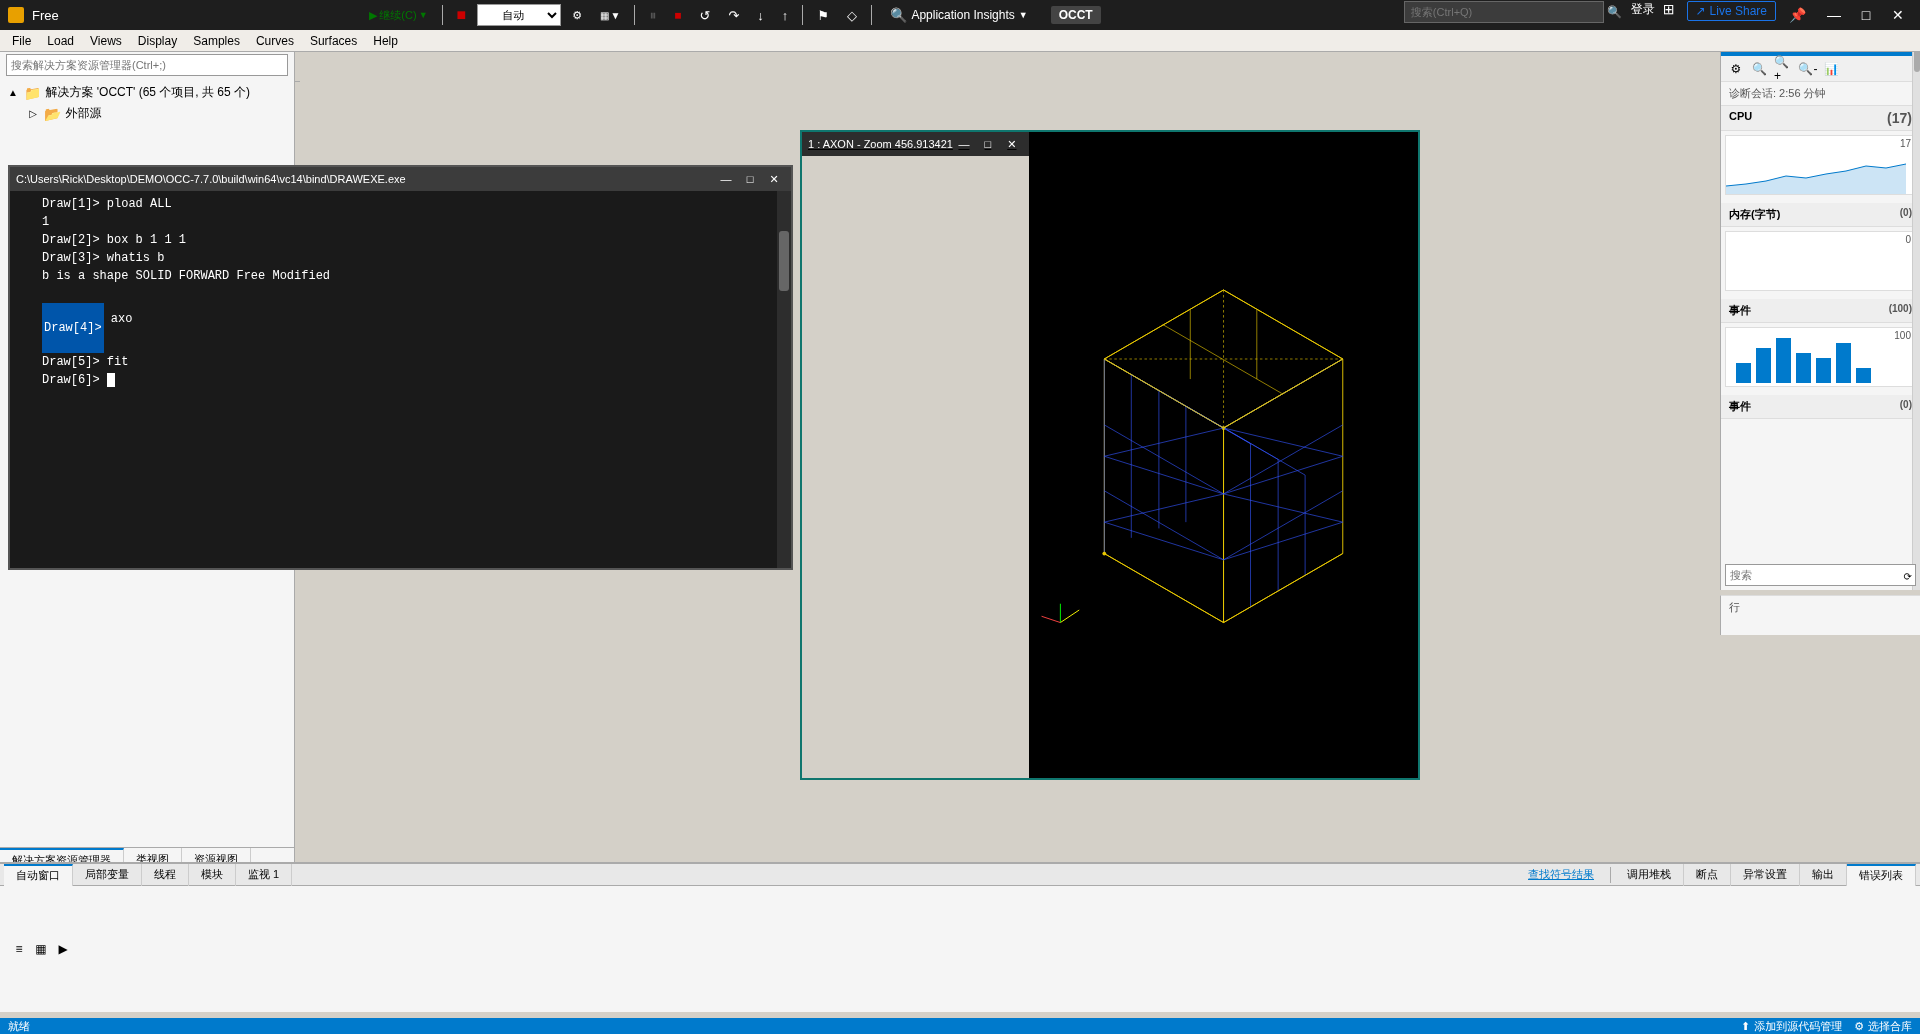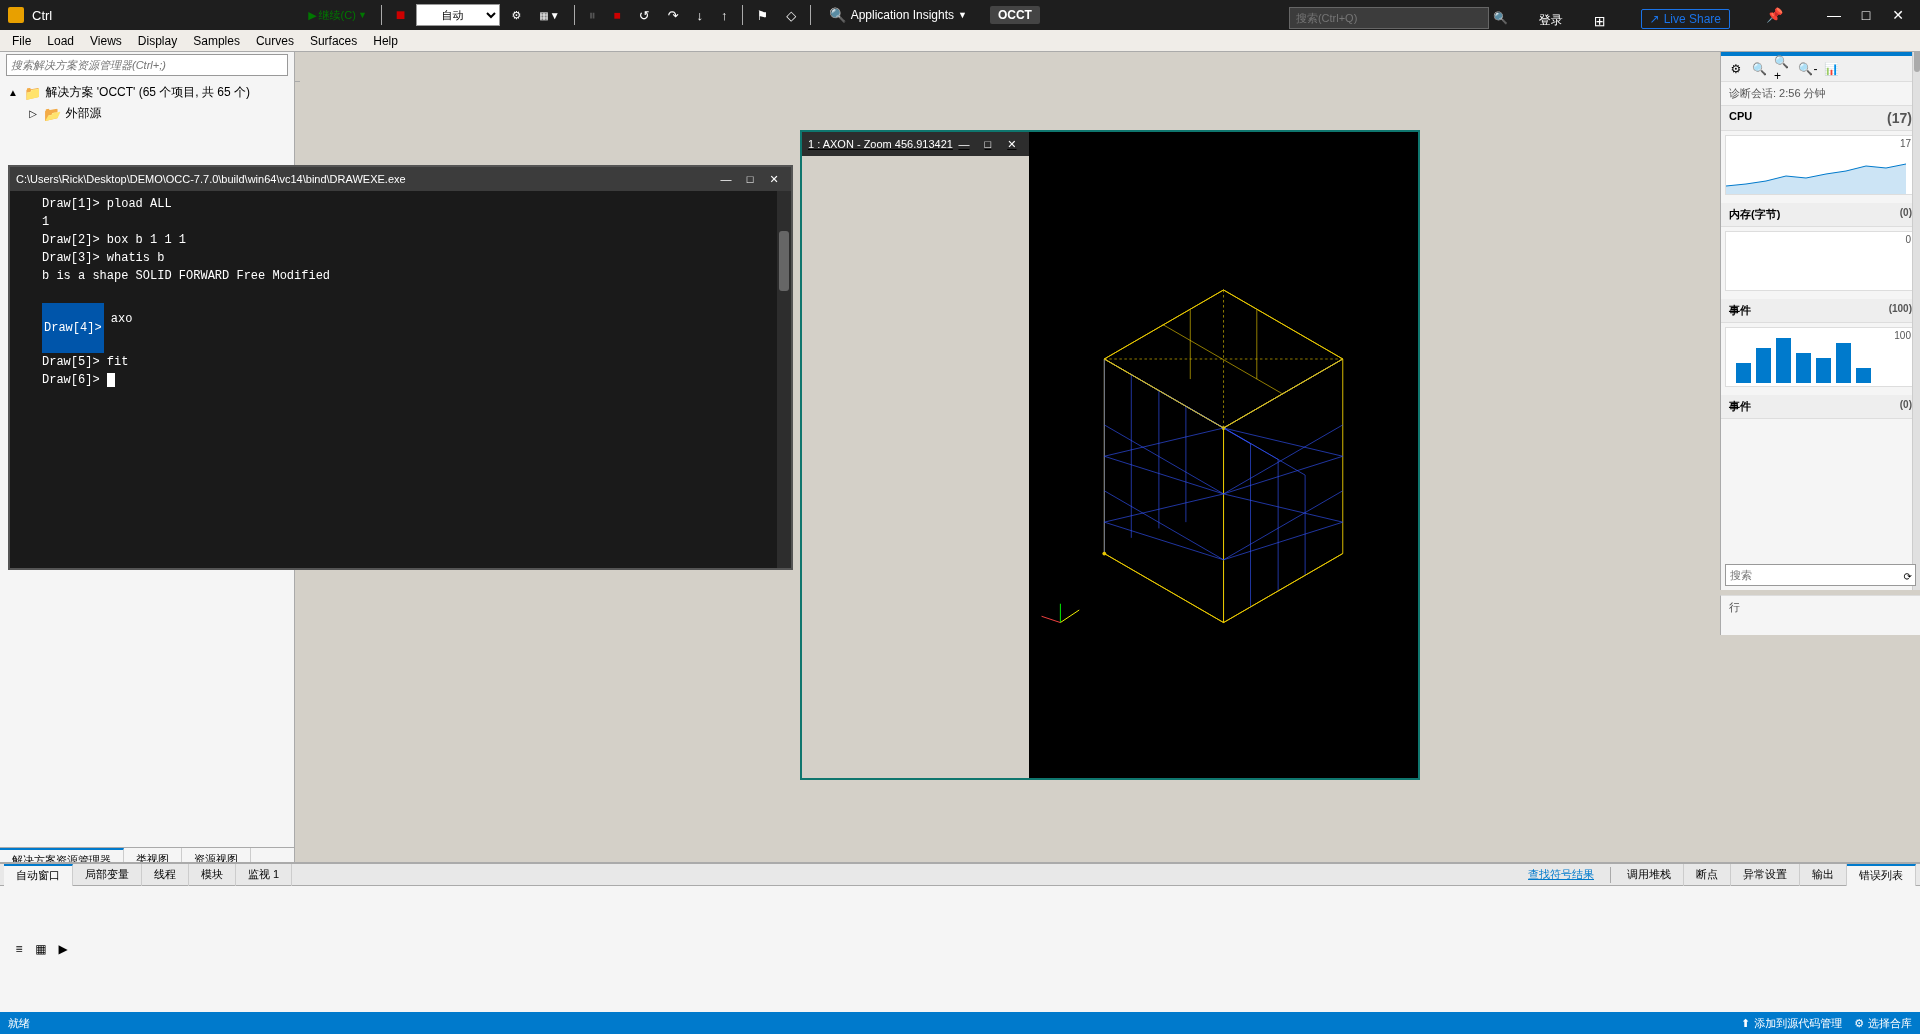--- a/index.html
+++ b/index.html
@@ -7,21 +7,21 @@
 
     
     .title-bar {
       display: flex; align-items: center; justify-content: space-between;
       background: #1e1e1e; color: #fff; height: 30px; padding: 0 8px;
       position: absolute; top: 0; left: 0; width: 1920px; z-index: 100;
     }
     .title-bar-left { display: flex; align-items: center; gap: 8px; }
     .title-bar-icon { width: 16px; height: 16px; background: #e8a000; display: inline-block; border-radius: 2px; }
     .title-bar-text { font-size: 13px; }
-    .title-bar-right { display: flex; align-items: flex-end; gap: 31px; }
+    .title-bar-right { display: flex; align-items: flex-start; gap: 8px; }
     .title-bar-controls { display: flex; gap: 4px; }
     .title-ctrl { width: 28px; height: 28px; display: flex; align-items: center; justify-content: center; cursor: pointer; font-size: 14px; }
 
     
     .menu-bar {
       display: flex; align-items: center; background: #f0ede8;
       height: 22px; padding: 0 4px;
       position: absolute; top: 30px; left: 0; width: 1920px; z-index: 99;
       border-bottom: 1px solid #aaa;
     }
@@ -119,21 +119,21 @@
       background: #007acc; color: #fff; padding: 3px 6px; font-size: 12px; height: 26px;
       display: flex; align-items: center; justify-content: space-between;
     }
     .right-panel-toolbar {
       display: flex; align-items: center; padding: 2px 4px; gap: 2px;
       background: #f0f0f0; border-bottom: 1px solid #ddd; height: 26px;
     }
 
     
     .status-bar {
-      position: absolute; bottom: 0; left: 0; width: 1920px; height: 22px;
+      position: absolute; bottom: 0; left: 0; width: 1920px; height: 16px;
       background: #007acc; color: #fff; display: flex; align-items: center;
       justify-content: space-between; padding: 0 8px; font-size: 11px;
     }
     .status-left { display: flex; align-items: center; gap: 12px; }
     .status-right { display: flex; align-items: center; gap: 12px; }
     .status-item { display: flex; align-items: center; gap: 4px; cursor: pointer; }
 
     
     .bottom-panel {
       position: absolute; bottom: 22px; left: 0; width: 1920px; height: 150px;
@@ -153,21 +153,21 @@
     
     .scroll-track { width: 14px; background: #2d2d2d; position: absolute; right: 0; top: 0; bottom: 0; }
     .scroll-thumb { width: 10px; margin: 2px; height: 60px; background: #666; border-radius: 3px; }
   </style>
 </head>
 <body>
 
 <div class="title-bar">
   <div class="title-bar-left">
     <span class="title-bar-icon"></span>
-    <span class="title-bar-text">Ctrl</span>
+    <span class="title-bar-text">Free</span>
   </div>
   <div style="display:flex;align-items:center;gap:8px;">
 
     <div style="display:flex;align-items:center;gap:4px;">
 
       <div class="toolbar-btn" style="color:#007700;font-size:11px;">
         <span>▶</span>
         <span>继续(C)</span>
         <span style="font-size:9px;">▼</span>
       </div>
@@ -262,21 +262,21 @@
     <span style="width:1px;height:16px;background:#aaa;margin:0 2px;"></span>
     <div class="panel-tb-btn">↺</div>
     <div class="panel-tb-btn">−</div>
     <div class="panel-tb-btn">≡</div>
     <div class="panel-tb-btn">▼</div>
     <div class="panel-tb-btn">⚙</div>
     <div class="panel-tb-btn">⋯</div>
   </div>
 
   <div class="panel-search">
-    <input type="text" style="width: 100%; height: 22px; padding: 0px 4px; font-size: 11px; border: 1px solid rgb(153, 153, 153); font-style: italic;" placeholder="搜索解决方案资源管理器(Ctrl+;)">
+    <input type="text" style="width: 100%; height: 22px; padding: 0px 4px; font-size: 11px; border: 1px solid rgb(153, 153, 153);" placeholder="搜索解决方案资源管理器(Ctrl+;)">
     <span style="position:absolute;right:12px;margin-top:-20px;font-size:11px;">🔍</span>
   </div>
 
   <div class="tree-area">
     <div class="tree-item">
       <span class="tree-toggle">▲</span>
       <span class="tree-icon">📁</span>
       <span class="tree-label">解决方案 'OCCT' (65 个项目, 共 65 个)</span>
     </div>
     <div class="tree-item" style="padding-left:24px;">

